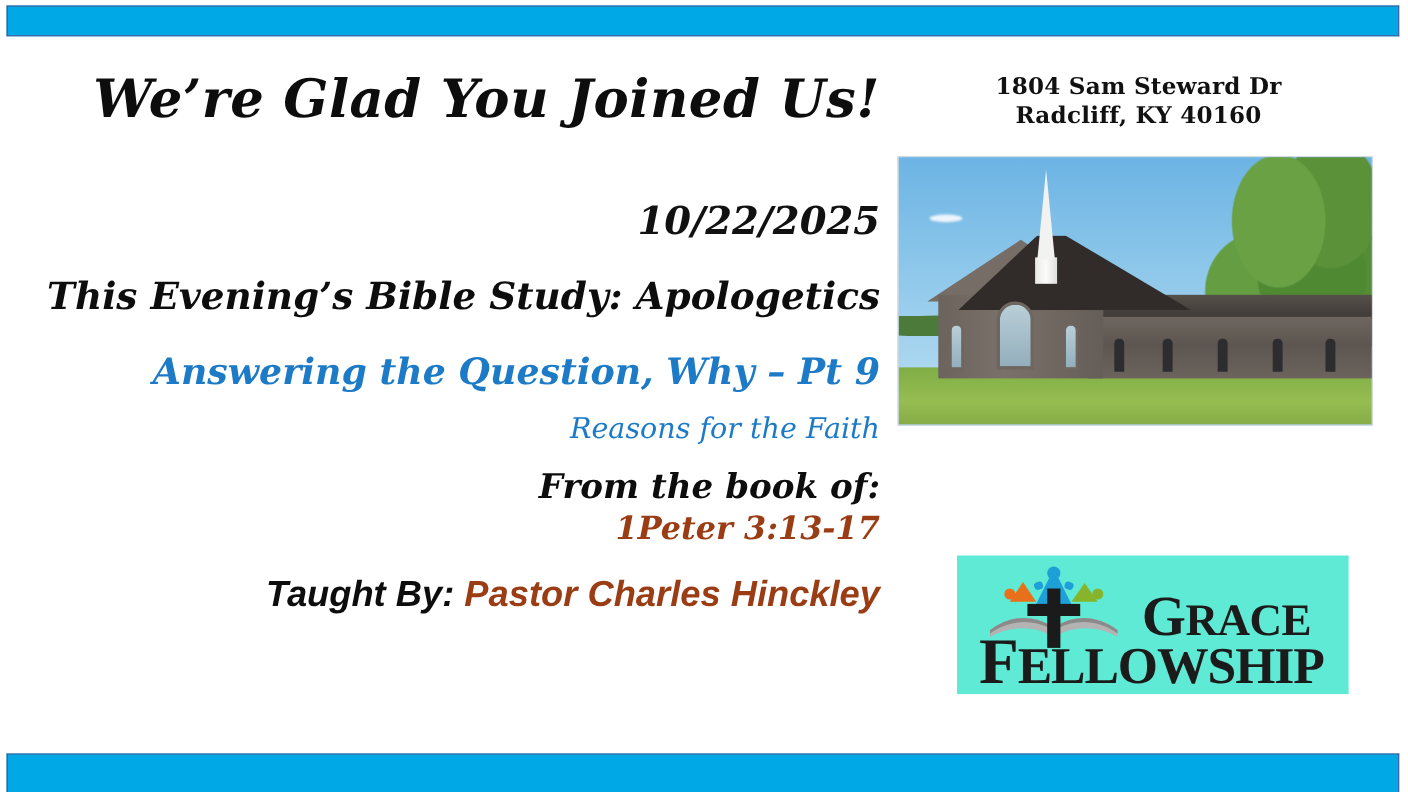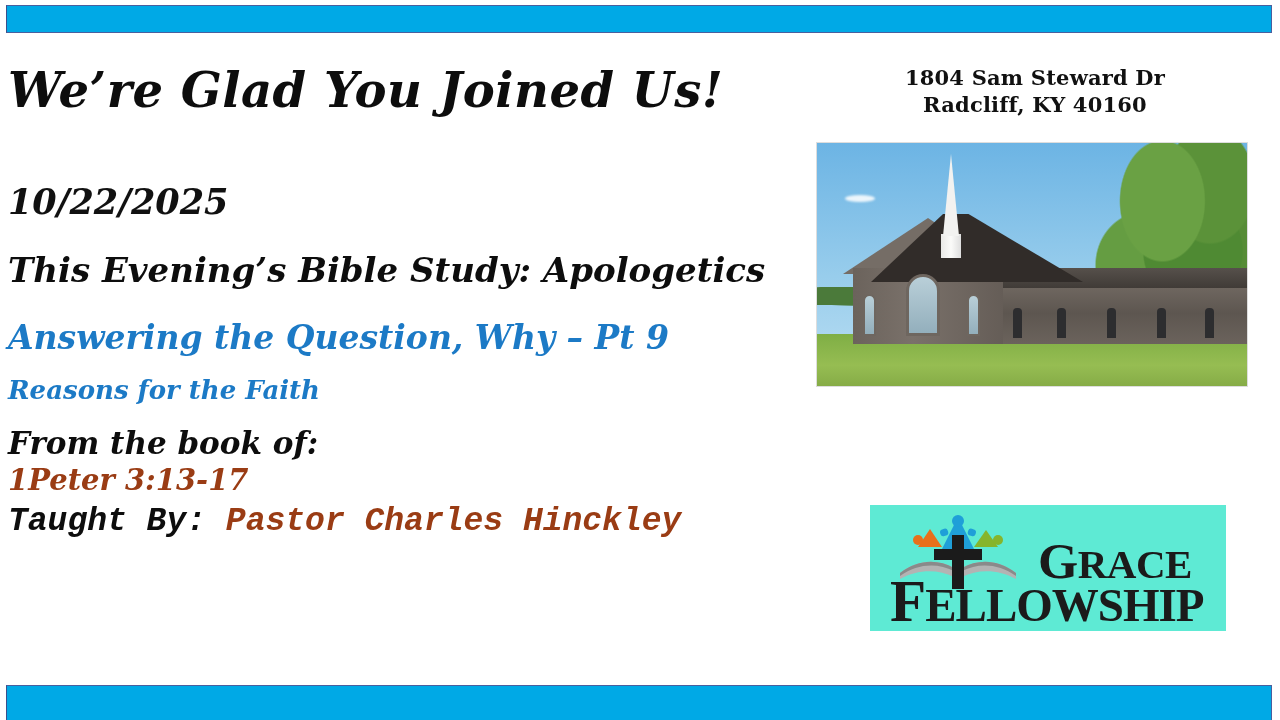--- a/index.html
+++ b/index.html
@@ -23,23 +23,23 @@
     background:#00a9e6;
     border:1px solid #4a5f9e;
     border-left-color:#3b4f8c;
   }
   .bar.top    { top:5px;  height:28px; }
   .bar.bottom { top:685px; height:35px; border-bottom:none; }
 
   
   .left-col {
     position:absolute;
-    left:8px; top:45px;
+    left:20px; top:45px;
     width:780px; height:600px;
-    text-align:left;
+    text-align:right;
   }
   .headline {
     font-family:"DejaVu Serif", serif;
     font-style:italic;
     font-weight:bold;
     font-size:48px;
     line-height:1.05;
     color:#0d0d0d;
     letter-spacing:0.5px;
     margin-top:20px;
@@ -64,21 +64,21 @@
     font-family:"DejaVu Serif", serif;
     font-style:italic;
     font-weight:bold;
     font-size:33px;
     color:#1c7ac6;
     margin-top:28px;
   }
   .subtopic-line {
     font-family:"DejaVu Serif", serif;
     font-style:italic;
-    font-weight:bold;
+    font-weight:normal;
     font-size:26px;
     color:#1c7ac6;
     margin-top:18px;
   }
   .frombook-line {
     font-family:"DejaVu Serif", serif;
     font-style:italic;
     font-weight:bold;
     font-size:31px;
     color:#0d0d0d;
@@ -86,26 +86,26 @@
   }
   .passage-line {
     font-family:"DejaVu Serif", serif;
     font-style:italic;
     font-weight:bold;
     font-size:29px;
     color:#9a3c14;
     margin-top:2px;
   }
   .teacher-line {
-    font-family:Liberation Mono, monospace;
+    font-family:Liberation Sans, sans-serif;
     font-style:italic;
     font-weight:bold;
     font-size:33px;
     color:#0d0d0d;
-    margin-top:6px;
+    margin-top:24px;
     white-space:nowrap;
   }
   .teacher-line .teacher-name { color:#9a3c14; }
 
   
   .right-col {
     position:absolute;
     left:800px; top:45px;
     width:470px; height:600px;
     text-align:center;

